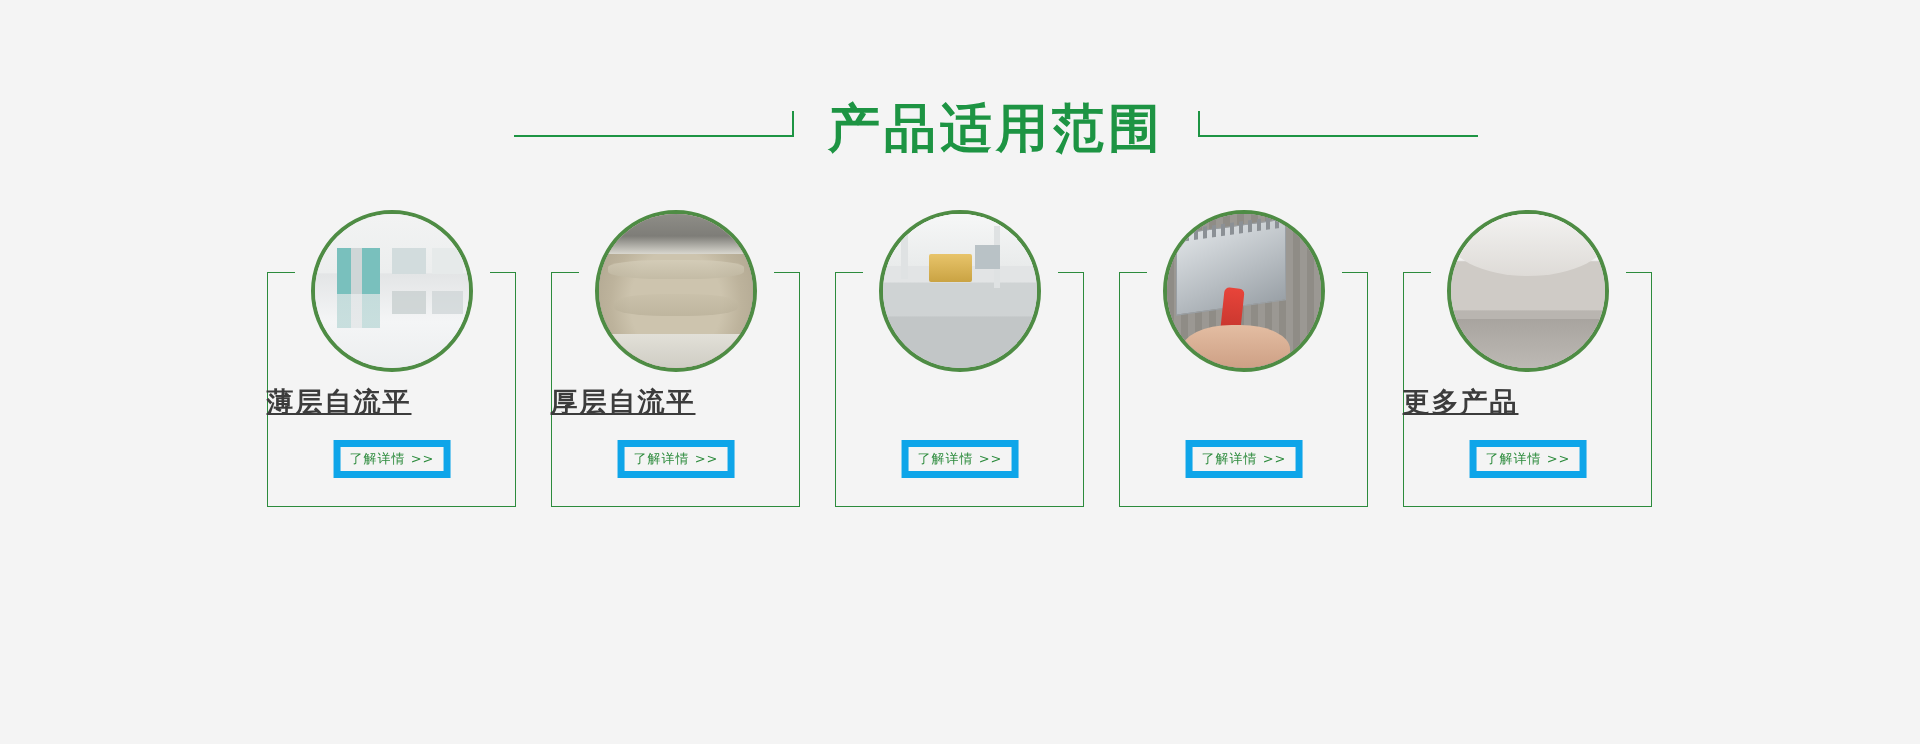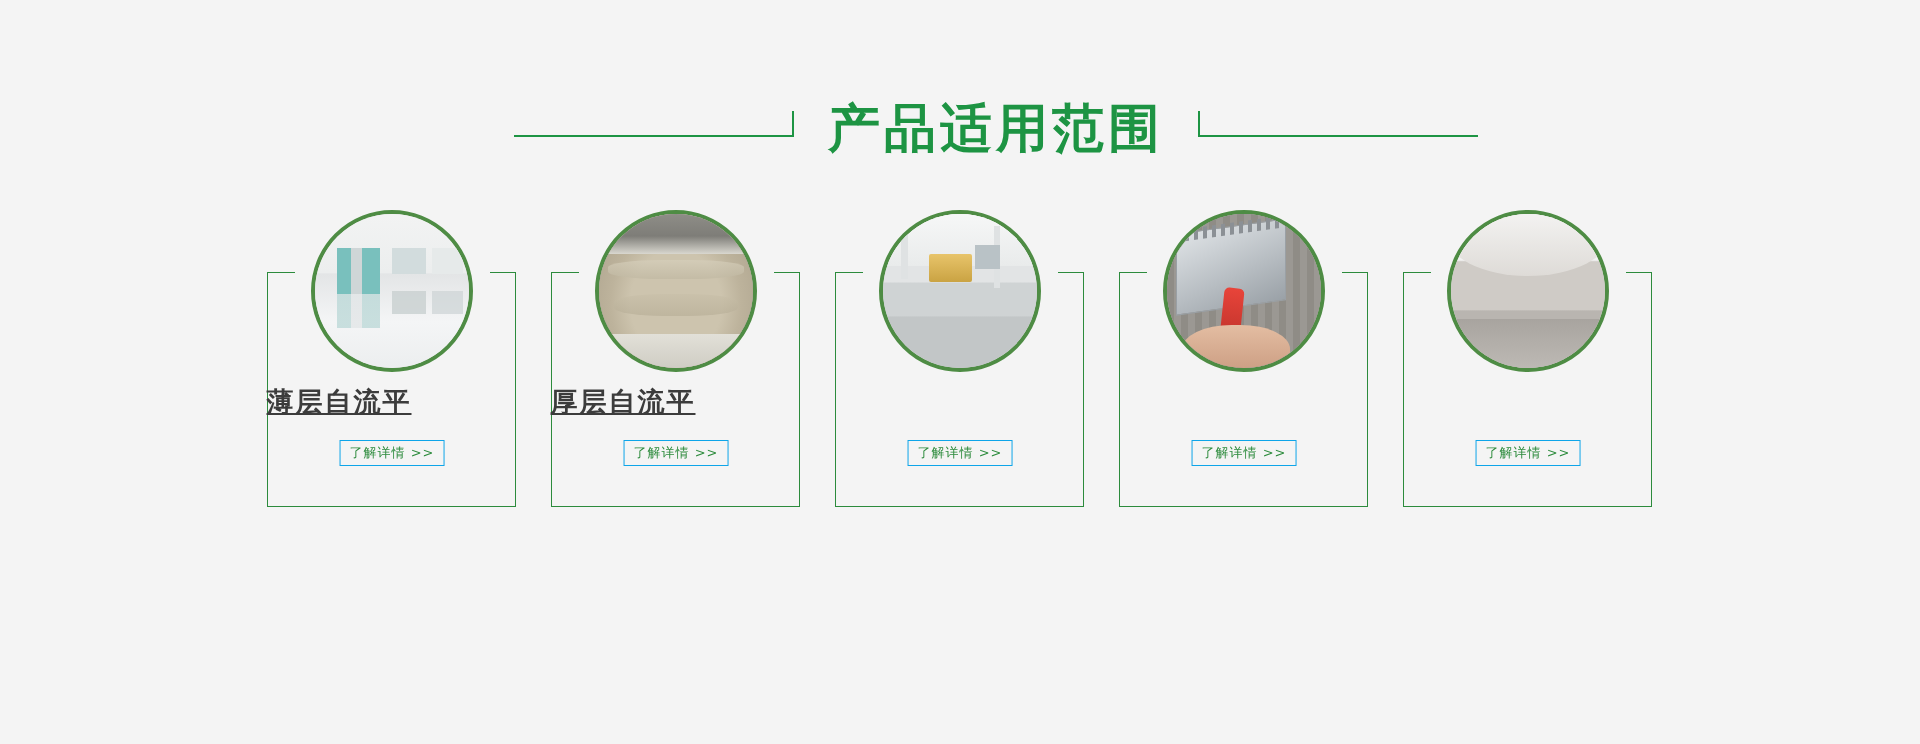--- a/index.html
+++ b/index.html
@@ -112,21 +112,21 @@
     line-height:1;
     white-space:nowrap;
     font-family:"DejaVu Sans","Liberation Sans",sans-serif;
     text-decoration:underline;
   }
 
   .btn{
     position:absolute;
     left:50%;top:230px;
     transform:translateX(-50%);
-    border:1px solid #0ea5e9;
+    border:7px solid #0ea5e9;
     color:#2c8b3c;
     font-size:13px;
     line-height:1;
     padding:5px 9px 6px 9px;
     white-space:nowrap;
     background:transparent;
     cursor:pointer;
     font-family:"DejaVu Sans","Liberation Sans",sans-serif;
     letter-spacing:1px;
   }
@@ -297,17 +297,18 @@
       </div>
       <div class="btn">了解详情 &gt;&gt;</div>
     </div>
 
     <div class="card">
       <div class="frame"></div>
       <div class="frame-gap"></div>
       <div class="circle">
         <div class="pic pic-more"></div>
       </div>
+      <div class="card-title">更多产品</div>
       <div class="btn">了解详情 &gt;&gt;</div>
     </div>
 
   </div>
 </div>
 
 </body></html>

